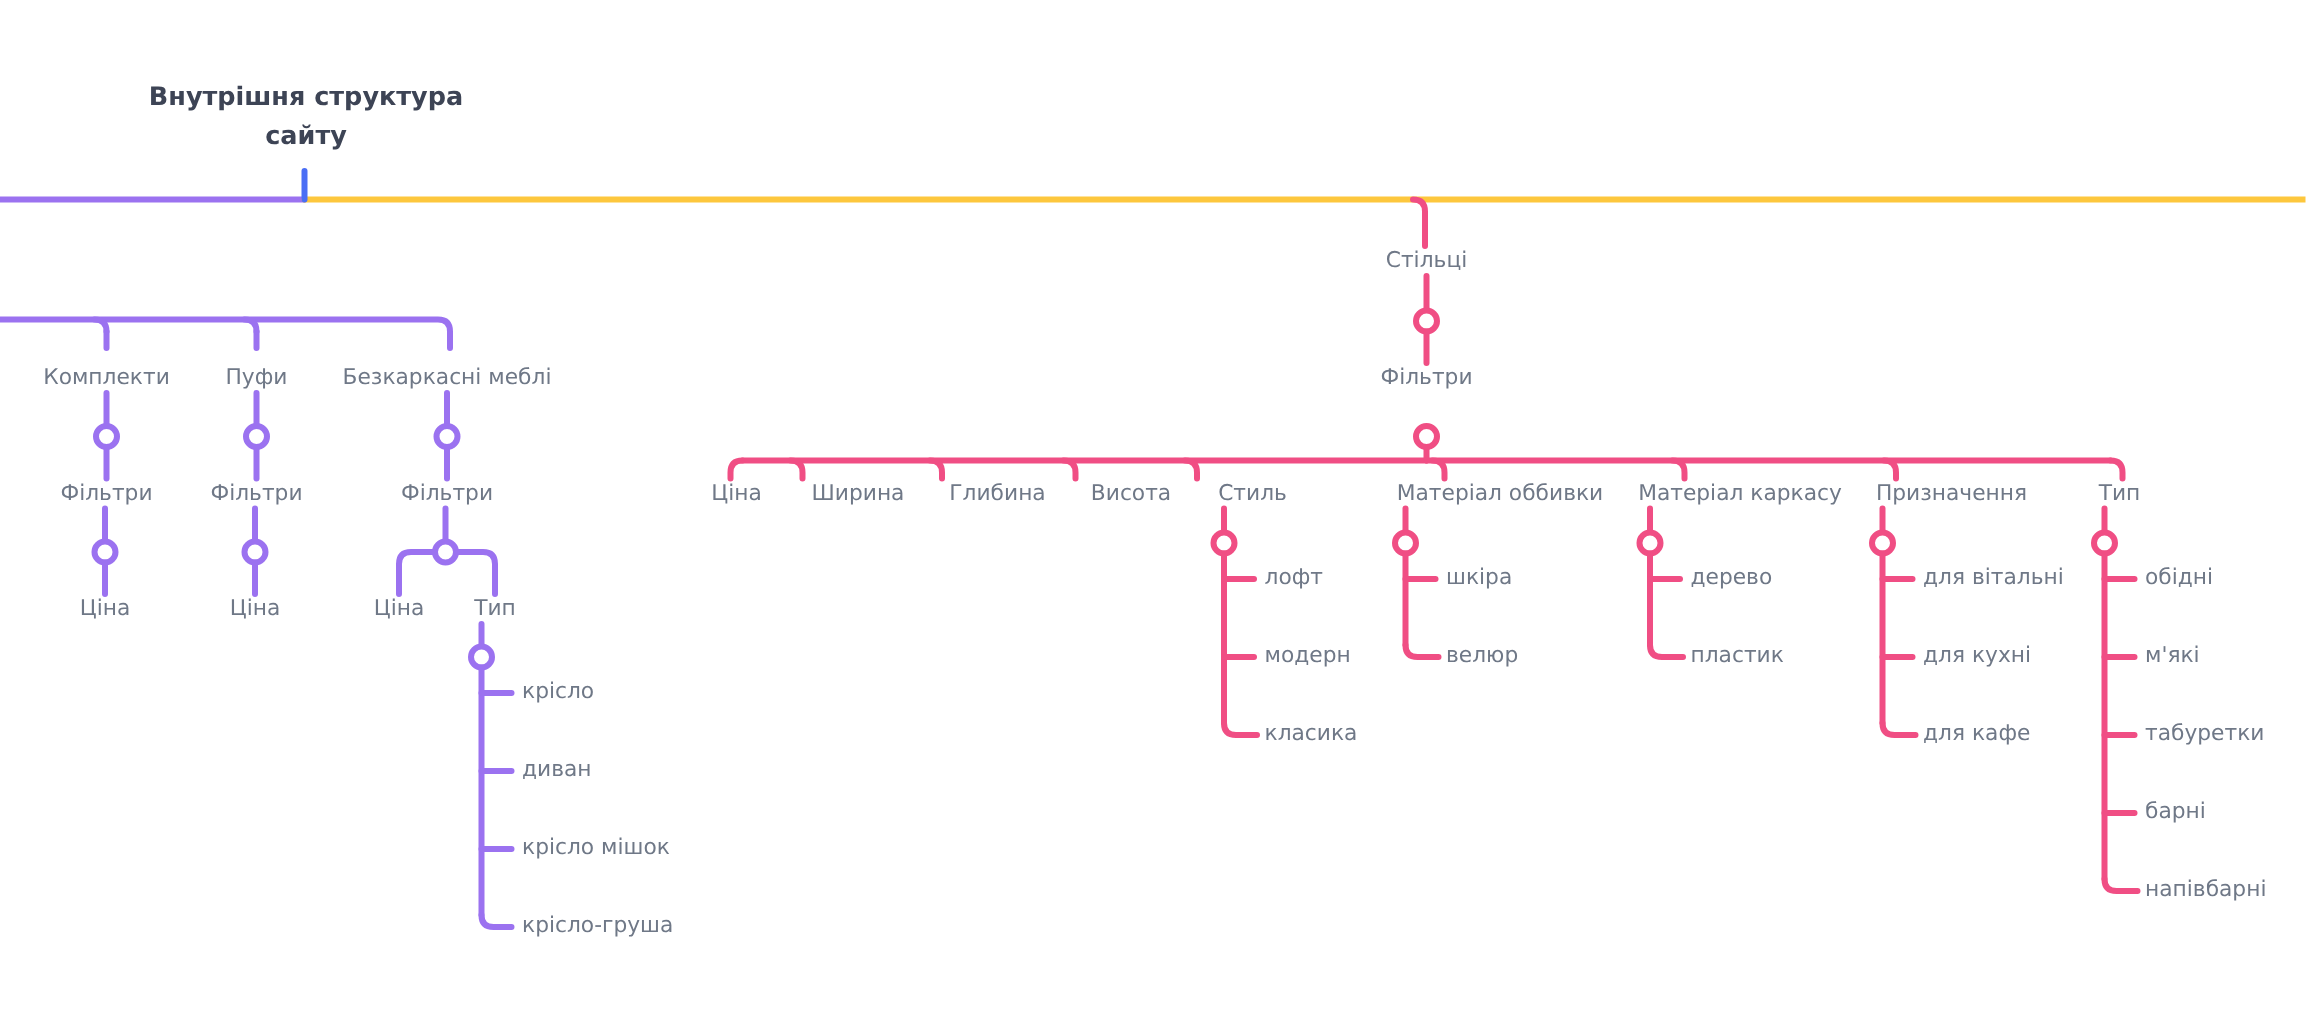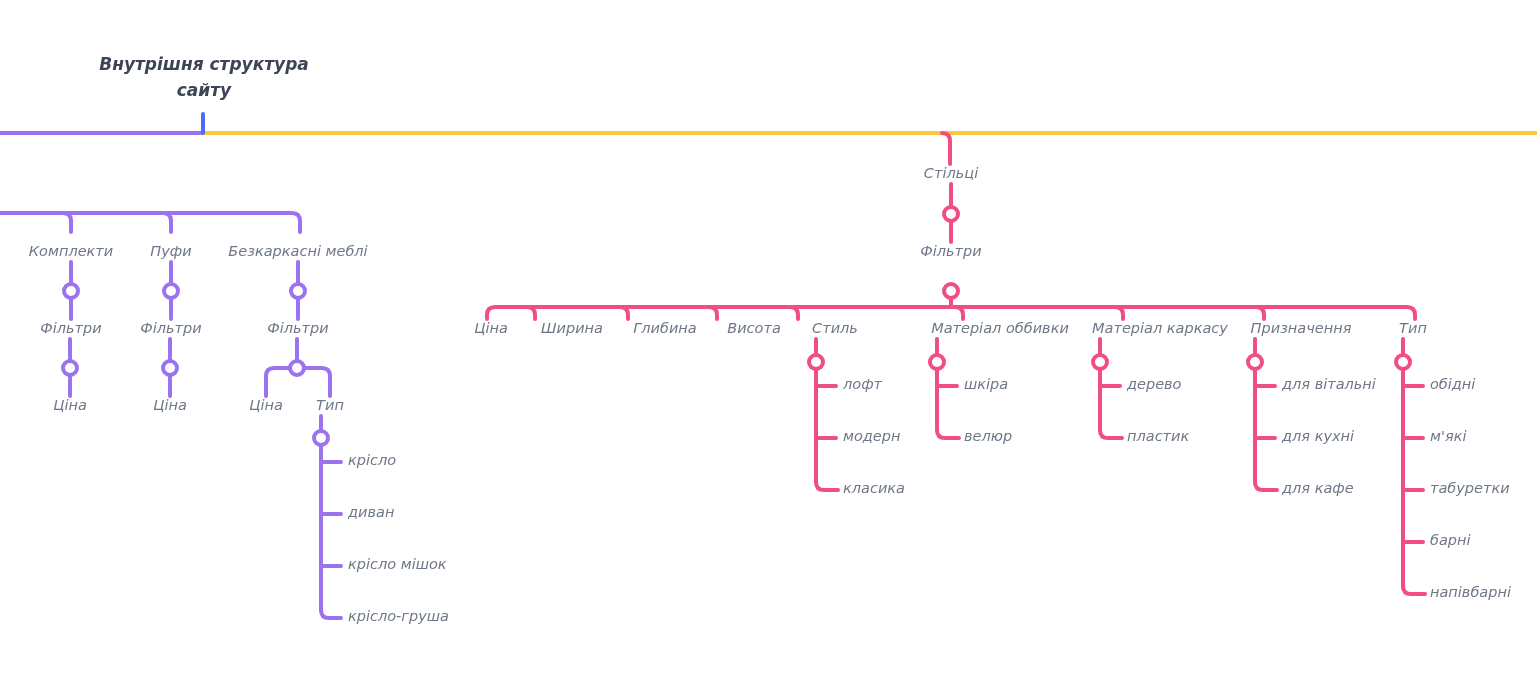--- a/index.html
+++ b/index.html
@@ -14,21 +14,20 @@
     position: relative;
     overflow: hidden;
     font-family: "DejaVu Sans", "Liberation Sans", sans-serif;
   }
   #diagram-root {
     position: absolute;
     top: 0;
     left: 0;
     width: 1537px;
     height: 673px;
-    font-style: italic;
   }
   svg.mindmap {
     display: block;
     width: 1537px;
     height: 673px;
   }
   .title-text {
     font-family: "DejaVu Sans", "Liberation Sans", sans-serif;
     font-size: 17px;
     font-weight: 700;

